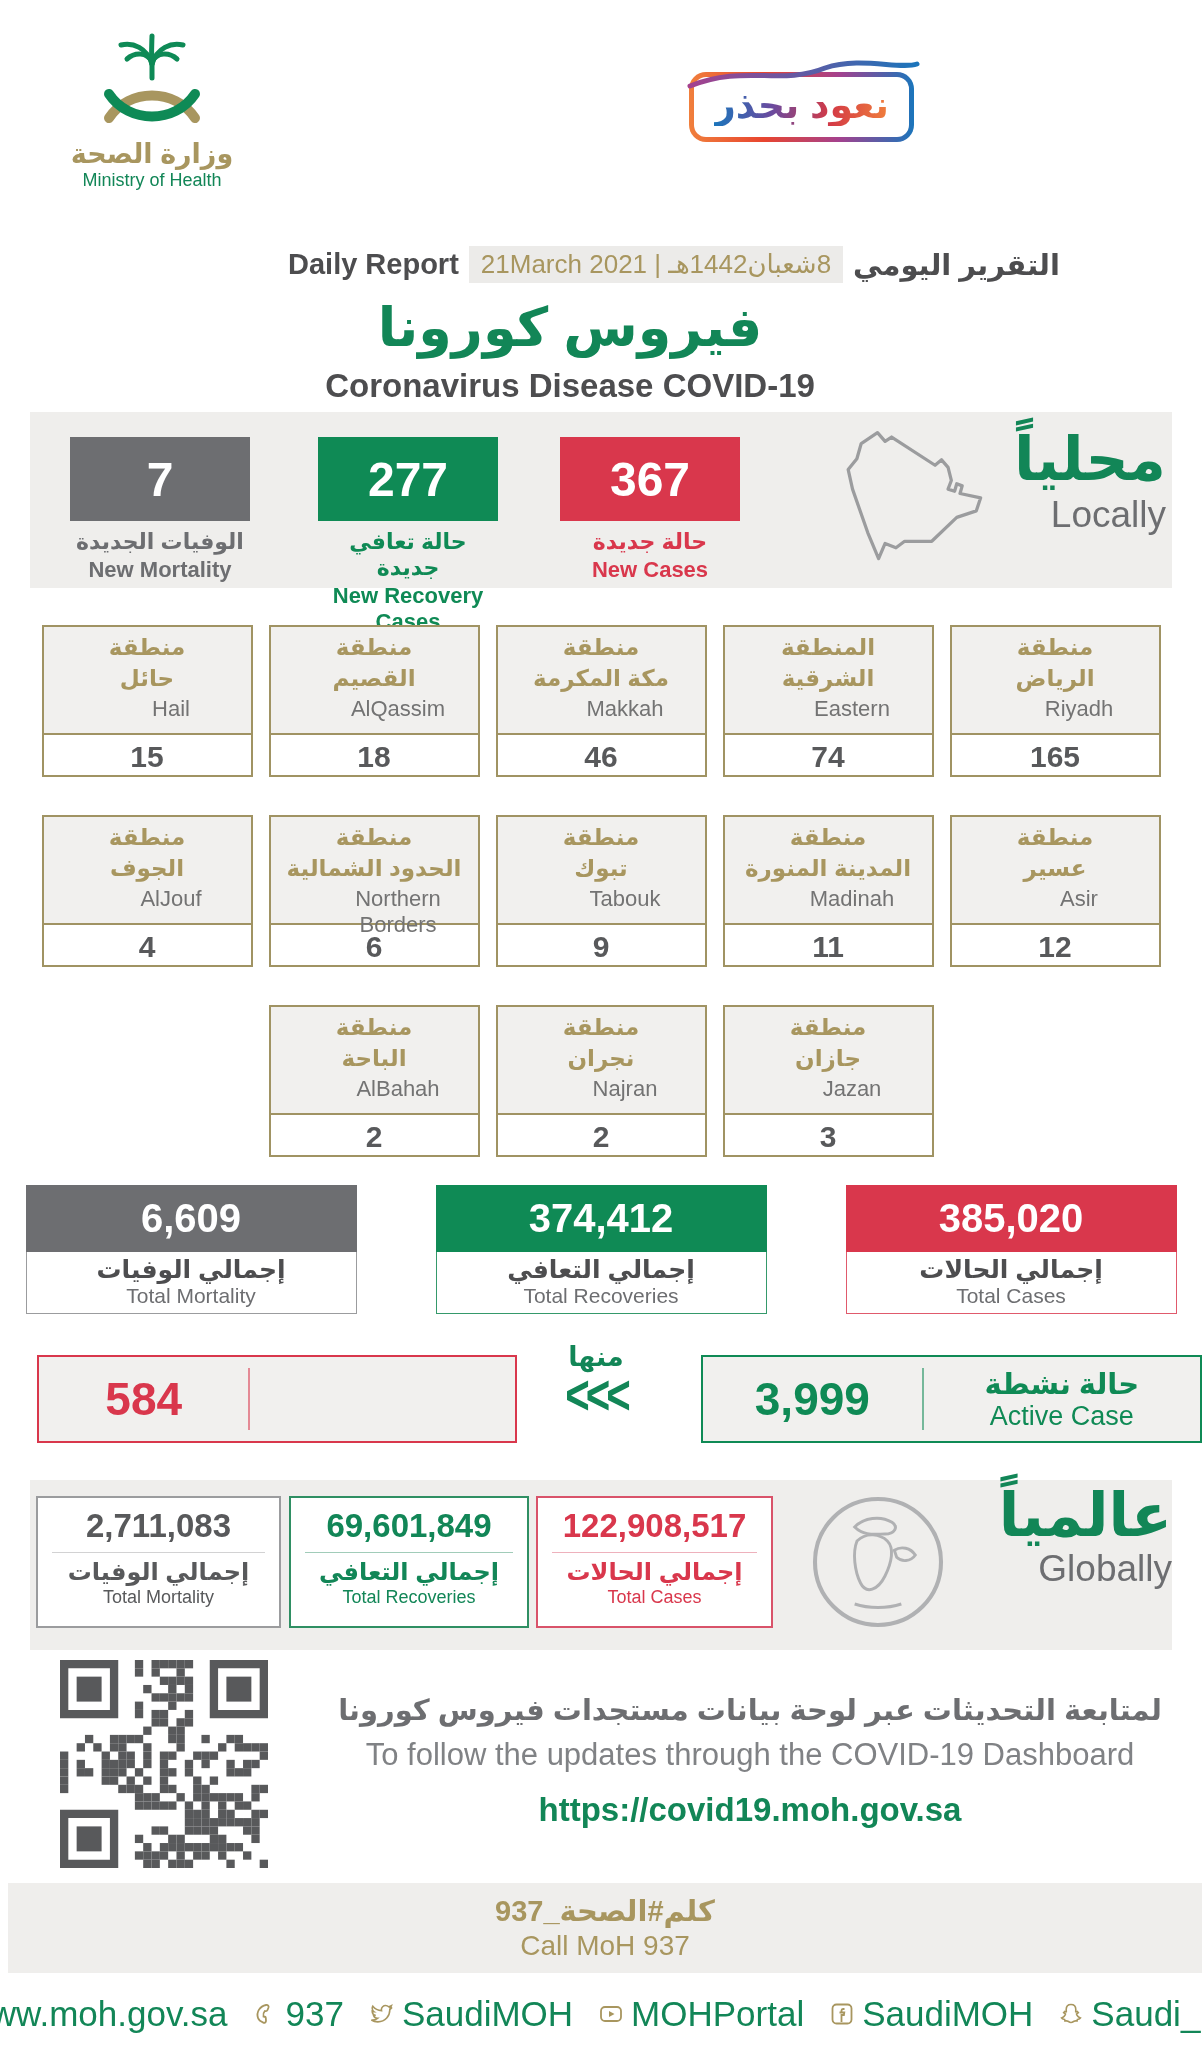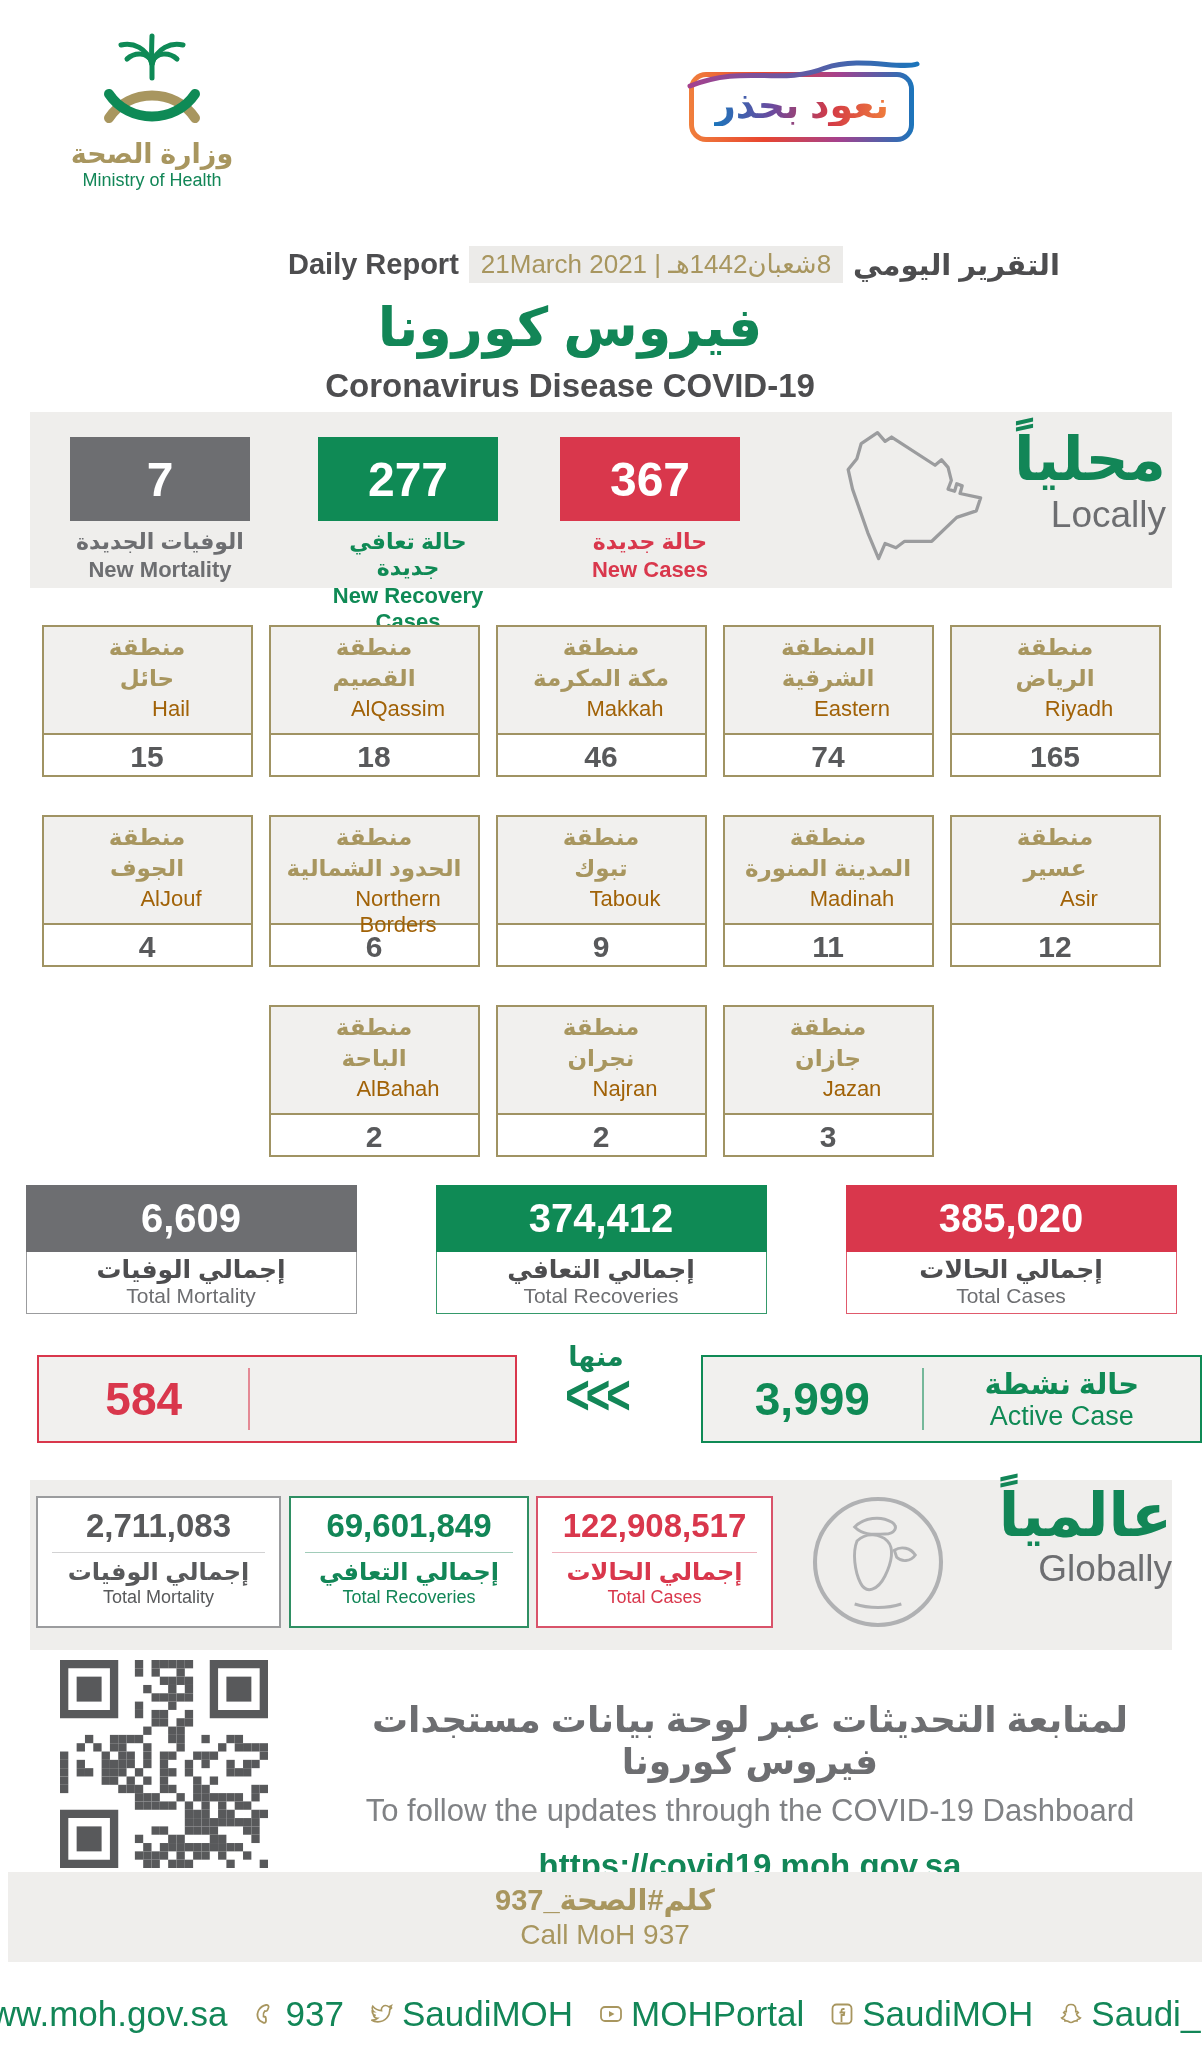--- a/index.html
+++ b/index.html
@@ -41,21 +41,21 @@
   .locally-label{position:absolute;right:6px;top:18px;text-align:right;width:200px;}
   .locally-label .ar{font-size:60px;font-weight:bold;color:#128657;direction:rtl;line-height:1;}
   .locally-label .en{font-size:37px;color:#6d6e71;margin-top:4px;}
 
   
   .rrow{position:absolute;left:0;right:0;display:flex;justify-content:center;gap:16px;}
   .rrow1{top:625px;} .rrow2{top:815px;} .rrow3{top:1005px;}
   .rcard{width:211px;height:152px;border:2px solid #a09363;background:#fff;box-sizing:border-box;}
   .rhead{background:#f1f0ee;border-bottom:2px solid #a09363;height:101px;text-align:center;padding-top:5px;box-sizing:content-box;}
   .rhead .a1,.rhead .a2{font-size:23px;font-weight:bold;color:#a8965f;direction:rtl;line-height:1.35;}
-  .rhead .en{font-size:22px;color:#a16207;margin-top:2px;padding-left:48px;}
+  .rhead .en{font-size:22px;color:#737373;margin-top:2px;padding-left:48px;}
   .rval{height:44px;line-height:44px;text-align:center;font-size:30px;font-weight:bold;color:#58595b;}
 
   
   .trow{position:absolute;top:1185px;left:0;right:0;display:flex;justify-content:center;gap:79px;}
   .tbox{width:331px;text-align:center;}
   .ttop{height:67px;display:flex;align-items:center;justify-content:center;color:#fff;font-size:40px;font-weight:bold;}
   .tbot{background:#fff;height:62px;border:1.5px solid #9b9c9e;border-top:none;padding-top:3px;box-sizing:border-box;}
   .tbot .ar{font-size:25px;font-weight:bold;color:#4d4d4f;direction:rtl;}
   .tbot .en{font-size:21px;color:#6d6e71;}
   .t-mortality .ttop{background:#6d6e71;}
@@ -87,21 +87,21 @@
   .g-recoveries{left:259px;width:240px;border-color:#2f8f63;color:#128657;} .g-recoveries .rule{background:#2f8f63;}
   .g-cases{left:506px;width:237px;border-color:#d9536a;color:#d9374c;}      .g-cases .rule{background:#d9536a;}
   .globe{position:absolute;left:778px;top:12px;}
   .globally-label{position:absolute;right:0px;top:6px;text-align:right;width:230px;}
   .globally-label .ar{font-size:60px;font-weight:bold;color:#128657;direction:rtl;line-height:1;}
   .globally-label .en{font-size:37px;color:#6d6e71;margin-top:2px;}
 
   
   .qr{position:absolute;left:60px;top:1660px;}
   .dash{position:absolute;left:320px;top:1693px;width:860px;text-align:center;}
-  .dash .ar{font-size:36px;font-weight:bold;color:#6d6e71;direction:rtl;margin-top:6px;}
+  .dash .ar{font-size:29px;font-weight:bold;color:#6d6e71;direction:rtl;}
   .dash .en{font-size:31px;color:#808285;margin-top:10px;}
   .dash .url{display:inline-block;font-size:33px;font-weight:bold;color:#128657;margin-top:18px;text-decoration:none;}
 
   
   .call-band{top:1872px;height:90px;left:0;right:0;text-align:center;}
   .call-band .ar{font-size:29px;font-weight:bold;color:#a8965f;direction:rtl;padding-top:11px;}
   .call-band .en{font-size:28px;color:#a8965f;margin-top:2px;}
   .footer{position:absolute;top:1994px;left:0;right:0;display:flex;justify-content:center;align-items:center;}
   .fitem{display:flex;align-items:center;gap:8px;color:#128657;font-size:35px;padding:0 13px;}
   .fsep{width:2px;height:36px;background:#a8965f;}
@@ -572,21 +572,21 @@
           <rect x="16" y="160" width="24" height="24"></rect>
         </g>
       </svg>
   </span>
   <div class="dash">
     <div class="ar">لمتابعة التحديثات عبر لوحة بيانات مستجدات فيروس كورونا</div>
     <div class="en">To follow the updates through the COVID-19 Dashboard</div>
     <a class="url" href="#">https://covid19.moh.gov.sa</a>
   </div>
 
-  <div class="band call-band" style="left:8px;right:0;">
+  <div class="band call-band" style="left:8px;right:0;margin-top:11px;">
     <div class="ar">كلم#الصحة_937</div>
     <div class="en">Call MoH 937</div>
   </div>
 
   <div class="footer">
     <div class="fitem">
       <span class="ficon">
         <svg width="24" height="24" viewBox="0 0 24 24">
             <g fill="none" stroke="#a8965f" stroke-width="1.8">
               <circle cx="12" cy="12" r="10"></circle>

